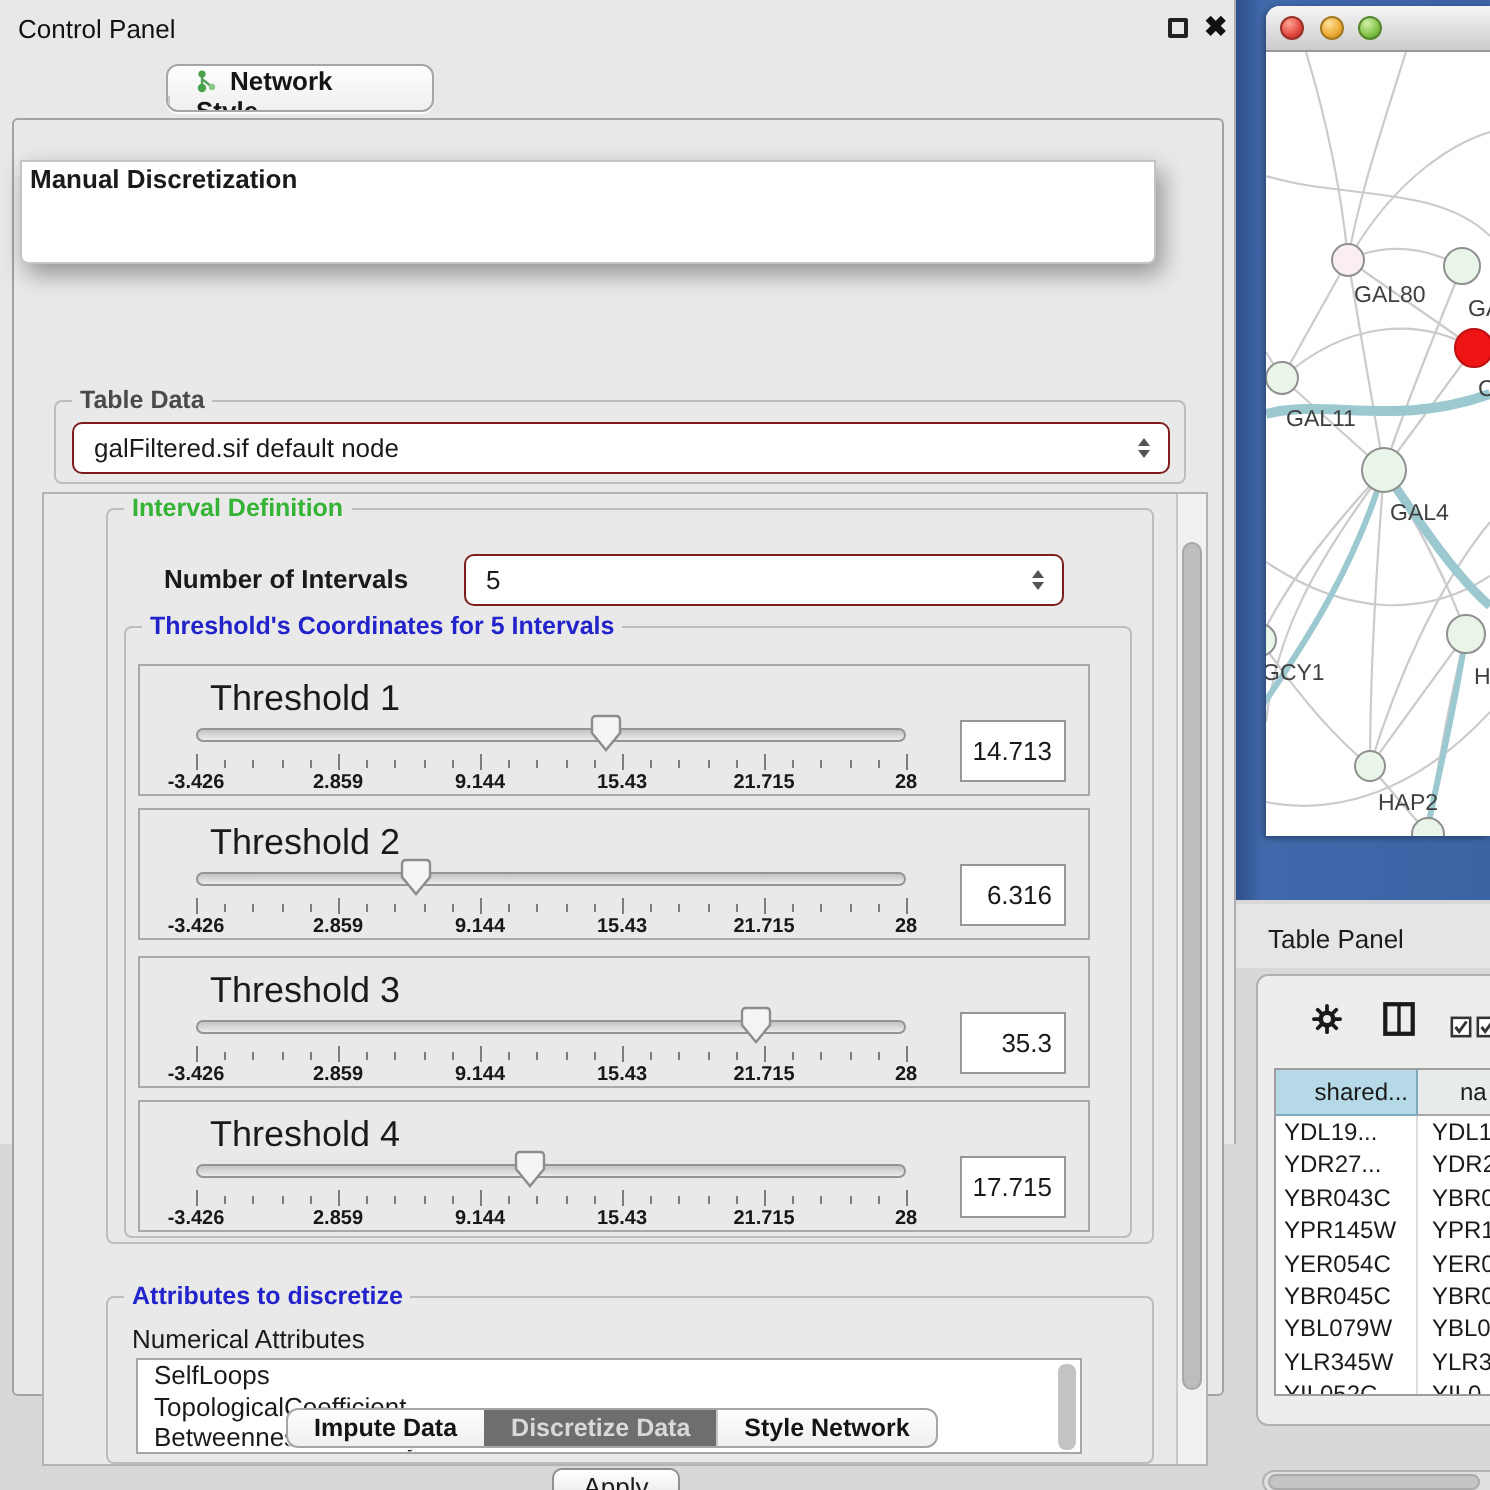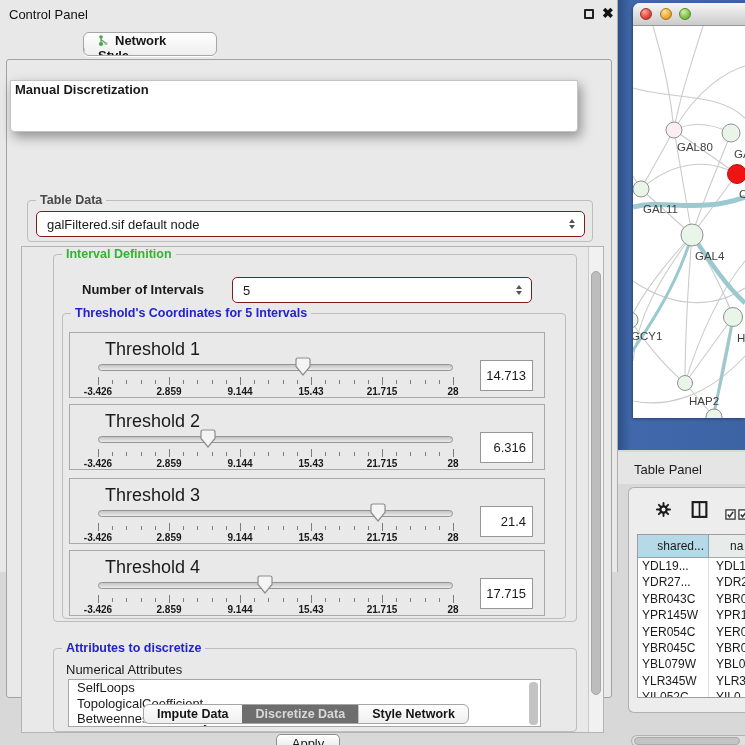--- a/index.html
+++ b/index.html
@@ -306,21 +306,21 @@
                 </div>
       <div class="labels">
                   <span class="tlabel" style="left: 0%;">-3.426</span>
                   <span class="tlabel" style="left: 20%;">2.859</span>
                   <span class="tlabel" style="left: 40%;">9.144</span>
                   <span class="tlabel" style="left: 60%;">15.43</span>
                   <span class="tlabel" style="left: 80%;">21.715</span>
                   <span class="tlabel" style="left: 100%;">28</span>
                 </div>
     </div>
-    <div class="vbox">21.4</div>
+    <div class="vbox">35.3</div>
   </div>
 
   <div class="tpanel" style="top: 236px;">
     <div class="t-label">Threshold 4</div>
     <div class="slider">
       <div class="track"></div>
       <div class="handle" style="left: 46.9993%;">
         <svg width="16" height="19" viewBox="0 0 16 19">
                     <path d="M3,1 H13 Q15,1 15,3 V9.5 L8,18 L1,9.5 V3 Q1,1 3,1 Z" fill="#f4f4f4" stroke="#8d8d8d" stroke-width="1.2"></path>
                   </svg>

